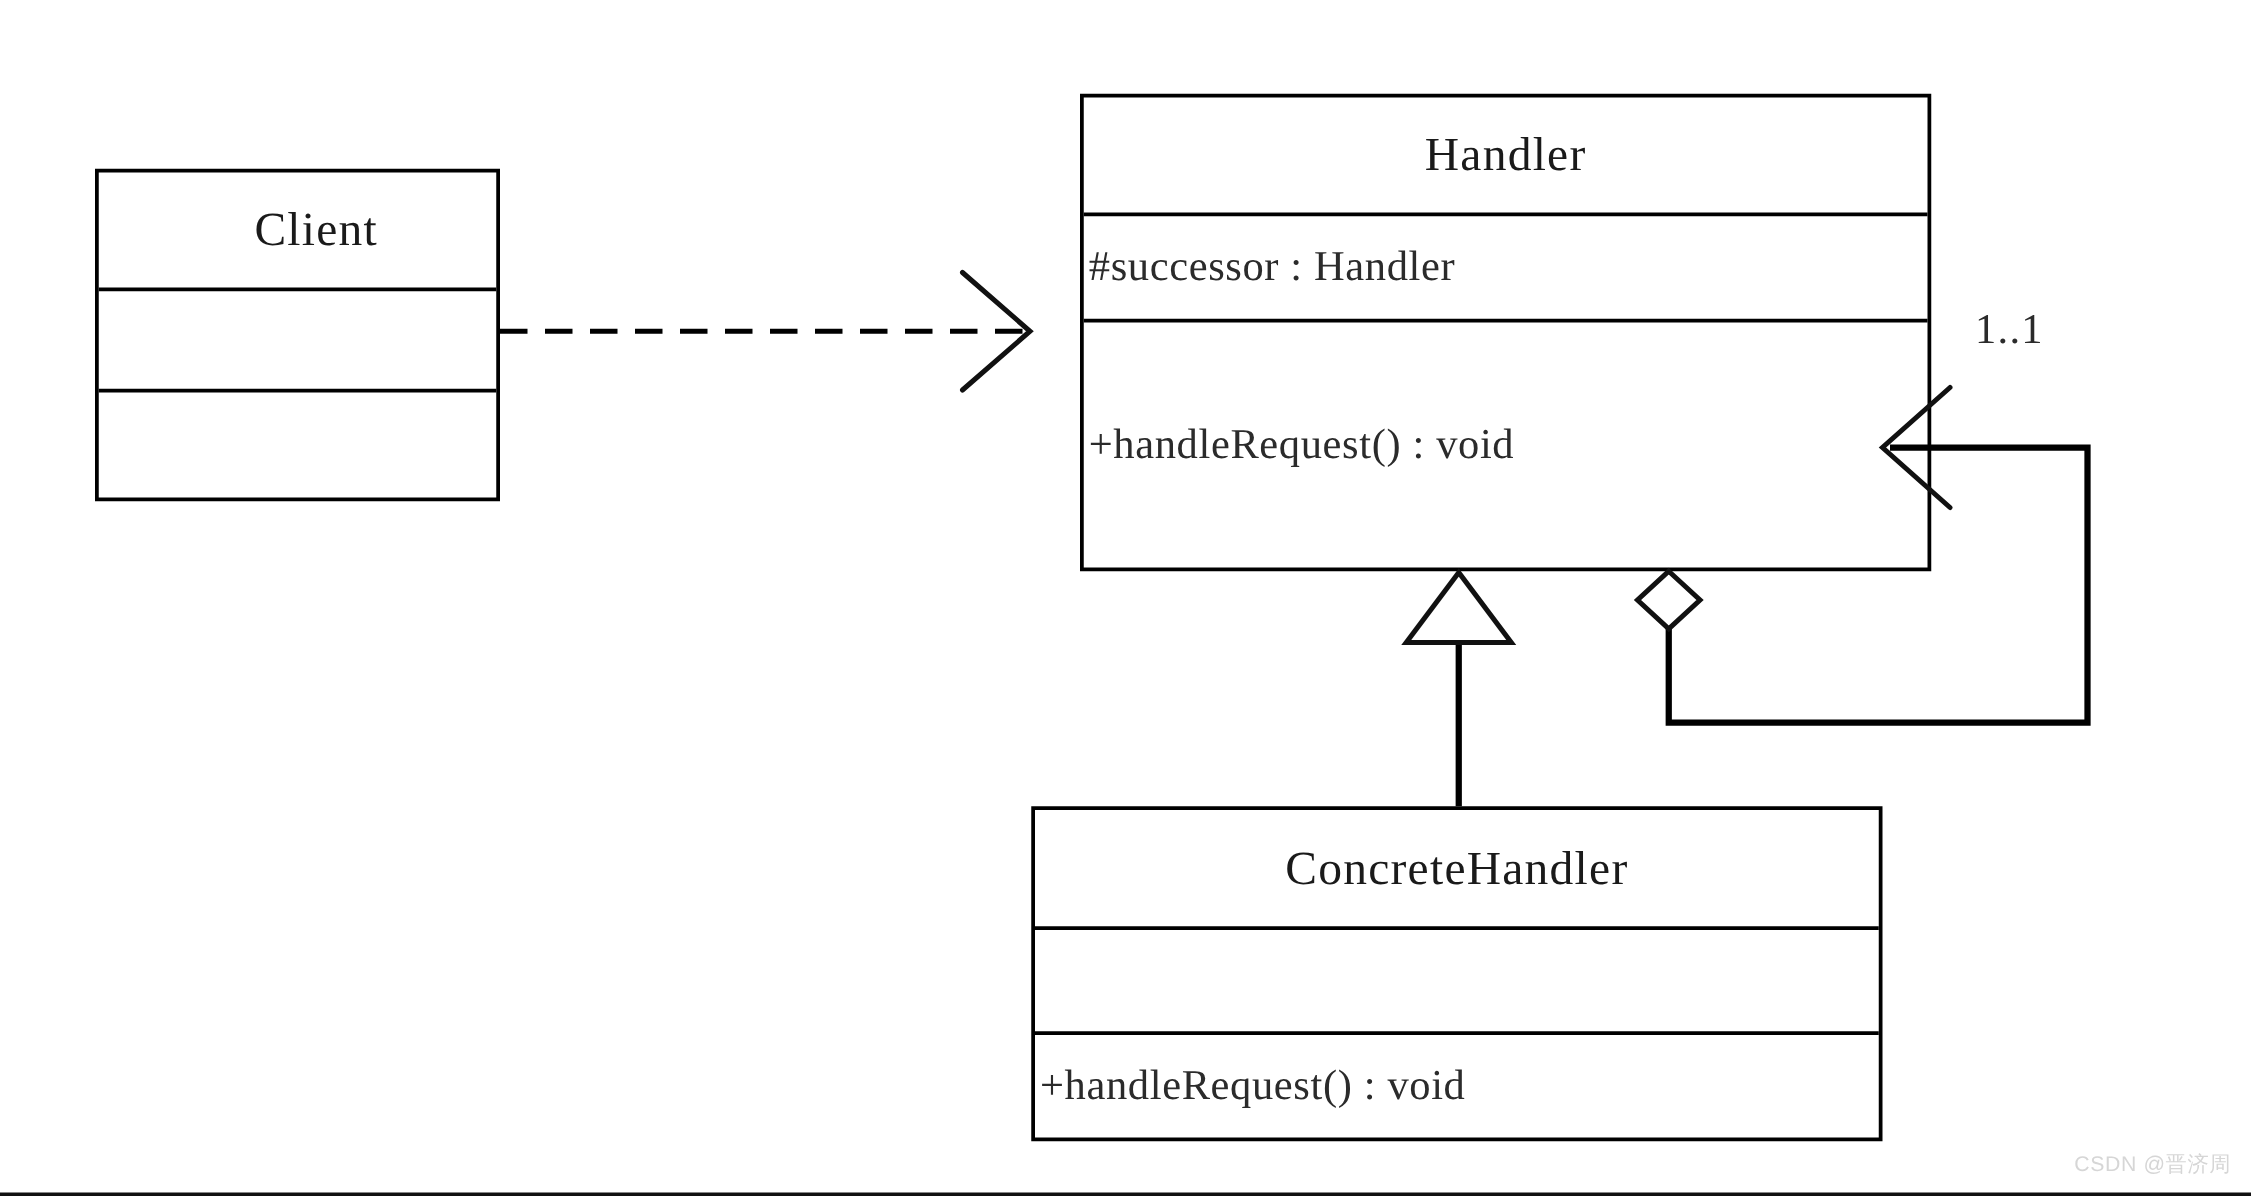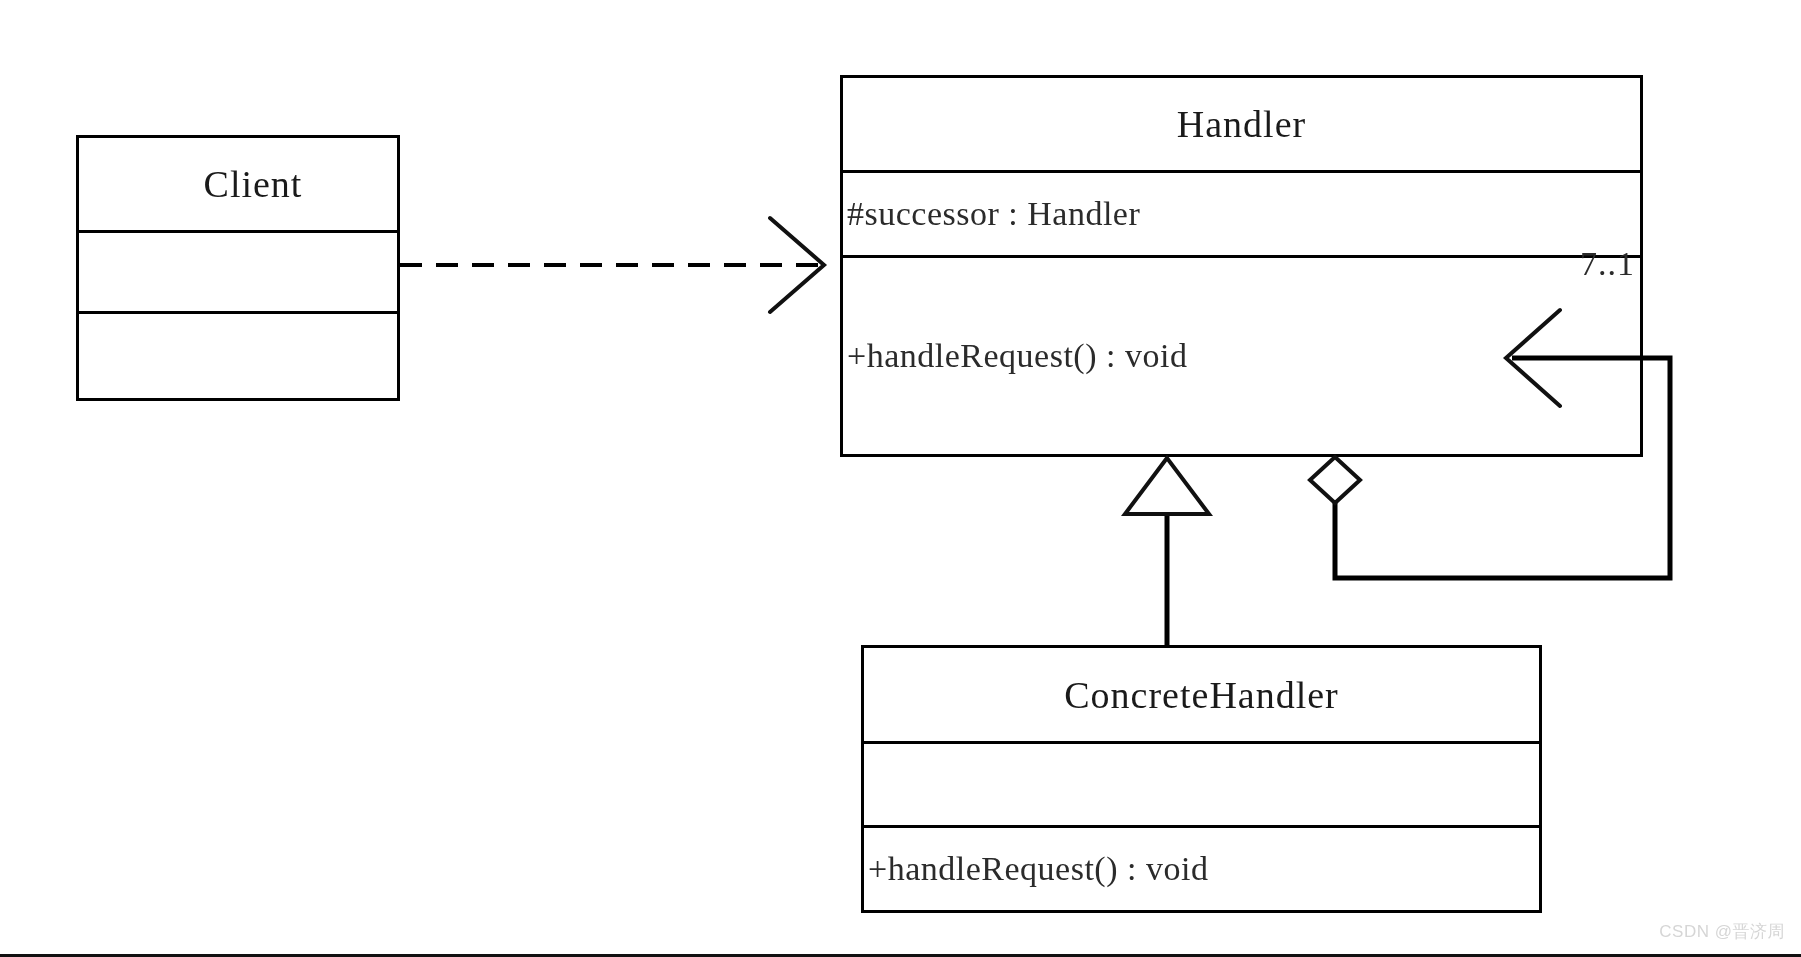--- a/index.html
+++ b/index.html
@@ -65,26 +65,26 @@
     line-height: 1.22;
     color: #2b2b2b;
   }
 
   
   #client-class  { left: 76px;  top: 135px; width: 324px; height: 266px; }
   #client-class  .name-compartment   { height: 93px; margin-left: 30px; }
   #client-class  .attr-compartment   { height: 82px; }
   #client-class  .ops-compartment    { height: 88px; }
 
-  #handler-class { left: 840px; top: 75px;  width: 803px; height: 382px; }
+  #handler-class { left: 864px; top: 75px;  width: 681px; height: 382px; }
   #handler-class .name-compartment   { height: 92px; }
   #handler-class .attr-compartment   { height: 85px; }
   #handler-class .ops-compartment    { height: 199px; }
 
-  #concrete-handler-class { left: 825px; top: 645px; width: 681px; height: 268px; margin-left: 36px; }
+  #concrete-handler-class { left: 825px; top: 645px; width: 681px; height: 268px; }
   #concrete-handler-class .name-compartment { height: 93px; }
   #concrete-handler-class .attr-compartment { height: 84px; }
   #concrete-handler-class .ops-compartment  { height: 85px; }
 
   
   #connectors {
     position: absolute;
     left: 0;
     top: 0;
     width: 1801px;
@@ -184,18 +184,18 @@
     <g>
 
       <polyline points="1335,503 1335,578 1670,578 1670,358 1512,358" fill="none" stroke="#000000" stroke-width="5" stroke-linejoin="miter" stroke-linecap="butt"></polyline>
 
       <polygon points="1335,457 1360,480 1335,503 1310,480" fill="#ffffff" stroke="#111111" stroke-width="4" stroke-linejoin="miter"></polygon>
 
       <polyline points="1560,310 1506,358 1560,406" fill="none" stroke="#111111" stroke-width="4" stroke-linecap="round" stroke-linejoin="miter"></polyline>
     </g>
   </svg>
 
-  <div class="edge-label" id="multiplicity-successor">7..1</div>
+  <div class="edge-label" id="multiplicity-successor">1..1</div>
 
   <div id="watermark">CSDN @晋济周</div>
   <div id="bottom-rule"></div>
 
 </div>
 
 </body></html>

